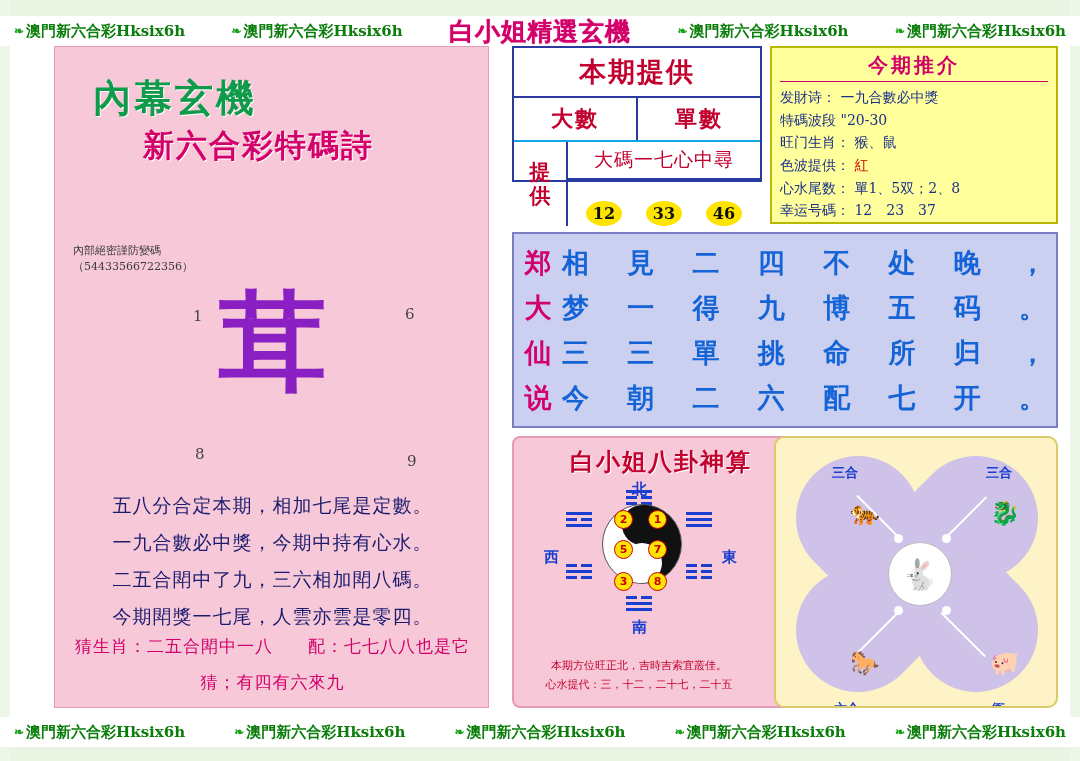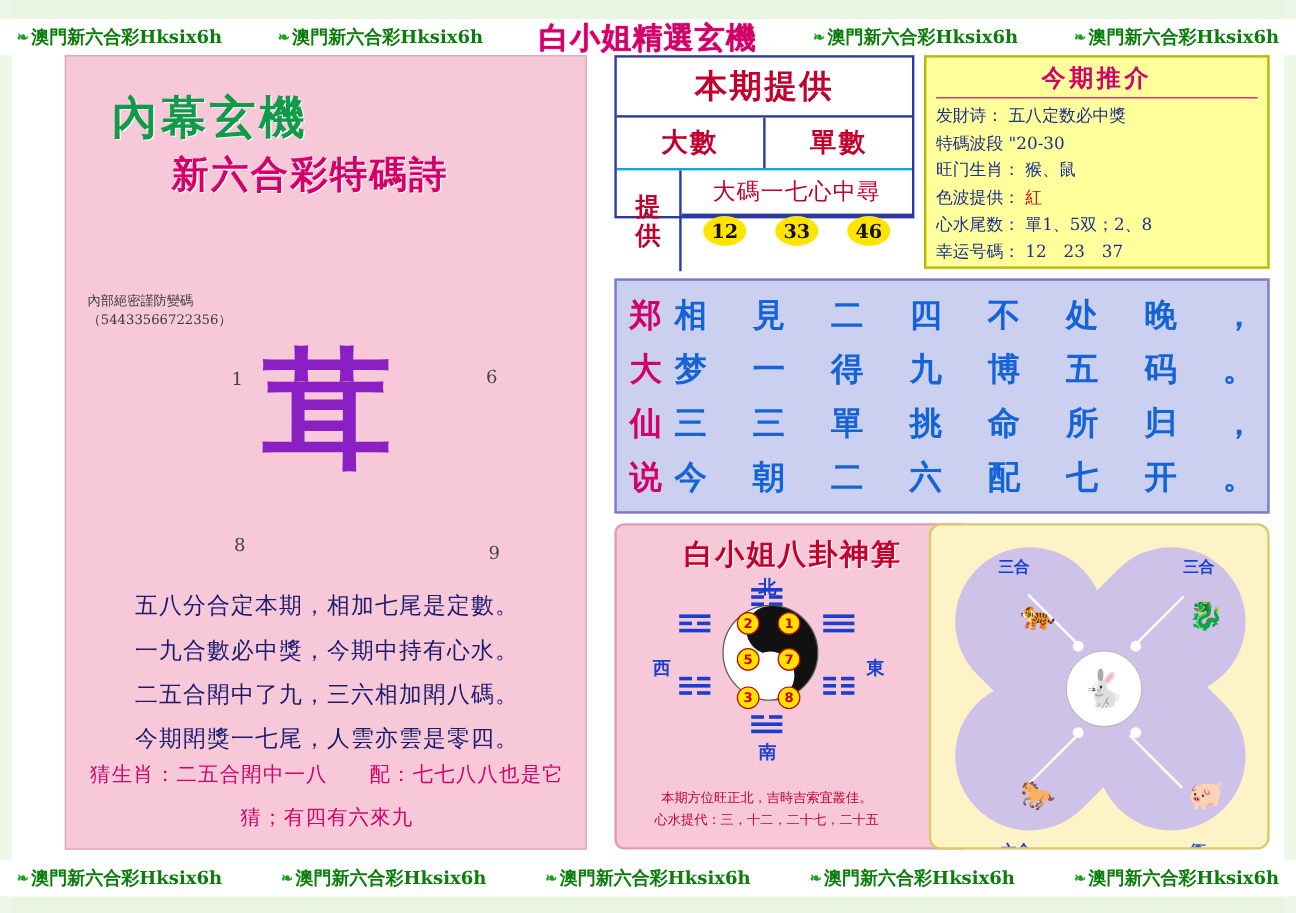--- a/index.html
+++ b/index.html
@@ -149,21 +149,21 @@
     font-weight:bold;font-size:21px;color:#c2002e;line-height:1.15;
   }
   .mt-right{flex:1;display:flex;flex-direction:column;}
   .mt-phrase{
     height:36px;border-bottom:2px solid #2b3aa0;
     display:flex;align-items:center;justify-content:center;
     font-family:"DejaVu Serif","Liberation Serif",serif;
     font-size:19px;color:#c2002e;letter-spacing:1px;
   }
   .mt-balls{
-    flex:1;display:flex;align-items:flex-start;justify-content:space-around;
+    flex:1;display:flex;align-items:flex-end;justify-content:space-around;
     padding:0 6px;box-sizing:border-box;
   }
   .ball{
     width:36px;height:25px;border-radius:50%;
     background:#ffe400;
     display:flex;align-items:center;justify-content:center;
     font-family:"DejaVu Serif","Liberation Serif",serif;
     font-weight:bold;font-size:16px;color:#111;
   }
 
@@ -401,21 +401,21 @@
             <div class="ball">46</div>
           </div>
         </div>
       </div>
     </div>
 
     <div class="tip-box">
       <div class="tip-title">今期推介</div>
       <div class="tip-row">
         <span class="lbl">发財诗：</span>
-        <span class="val">五八定数必中獎</span>
+        <span class="val">一九合數必中獎</span>
       </div>
       <div class="tip-row">
         <span class="lbl">特碼波段</span>
         <span class="val">"20-30</span>
       </div>
       <div class="tip-row">
         <span class="lbl">旺门生肖：</span>
         <span class="val">猴、鼠</span>
       </div>
       <div class="tip-row">

